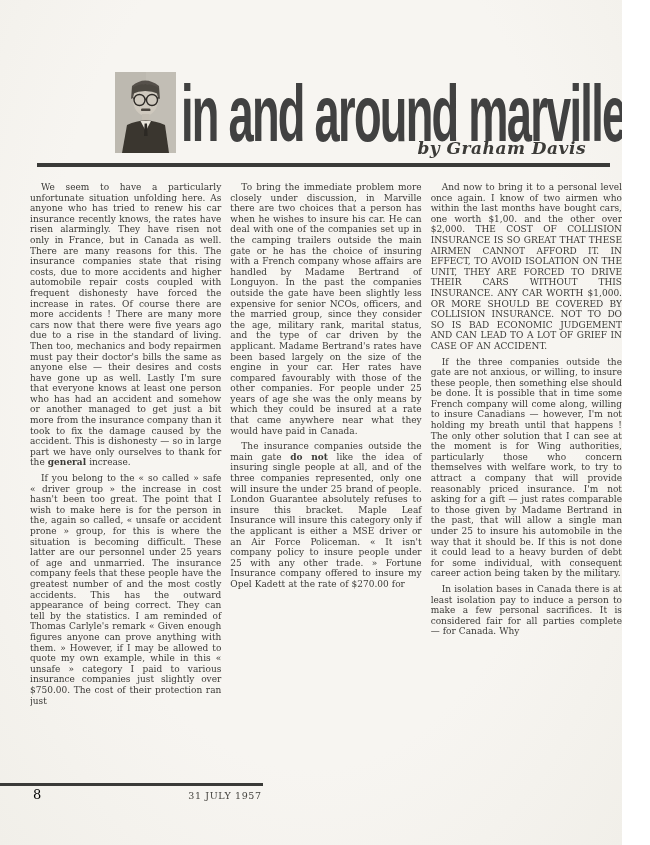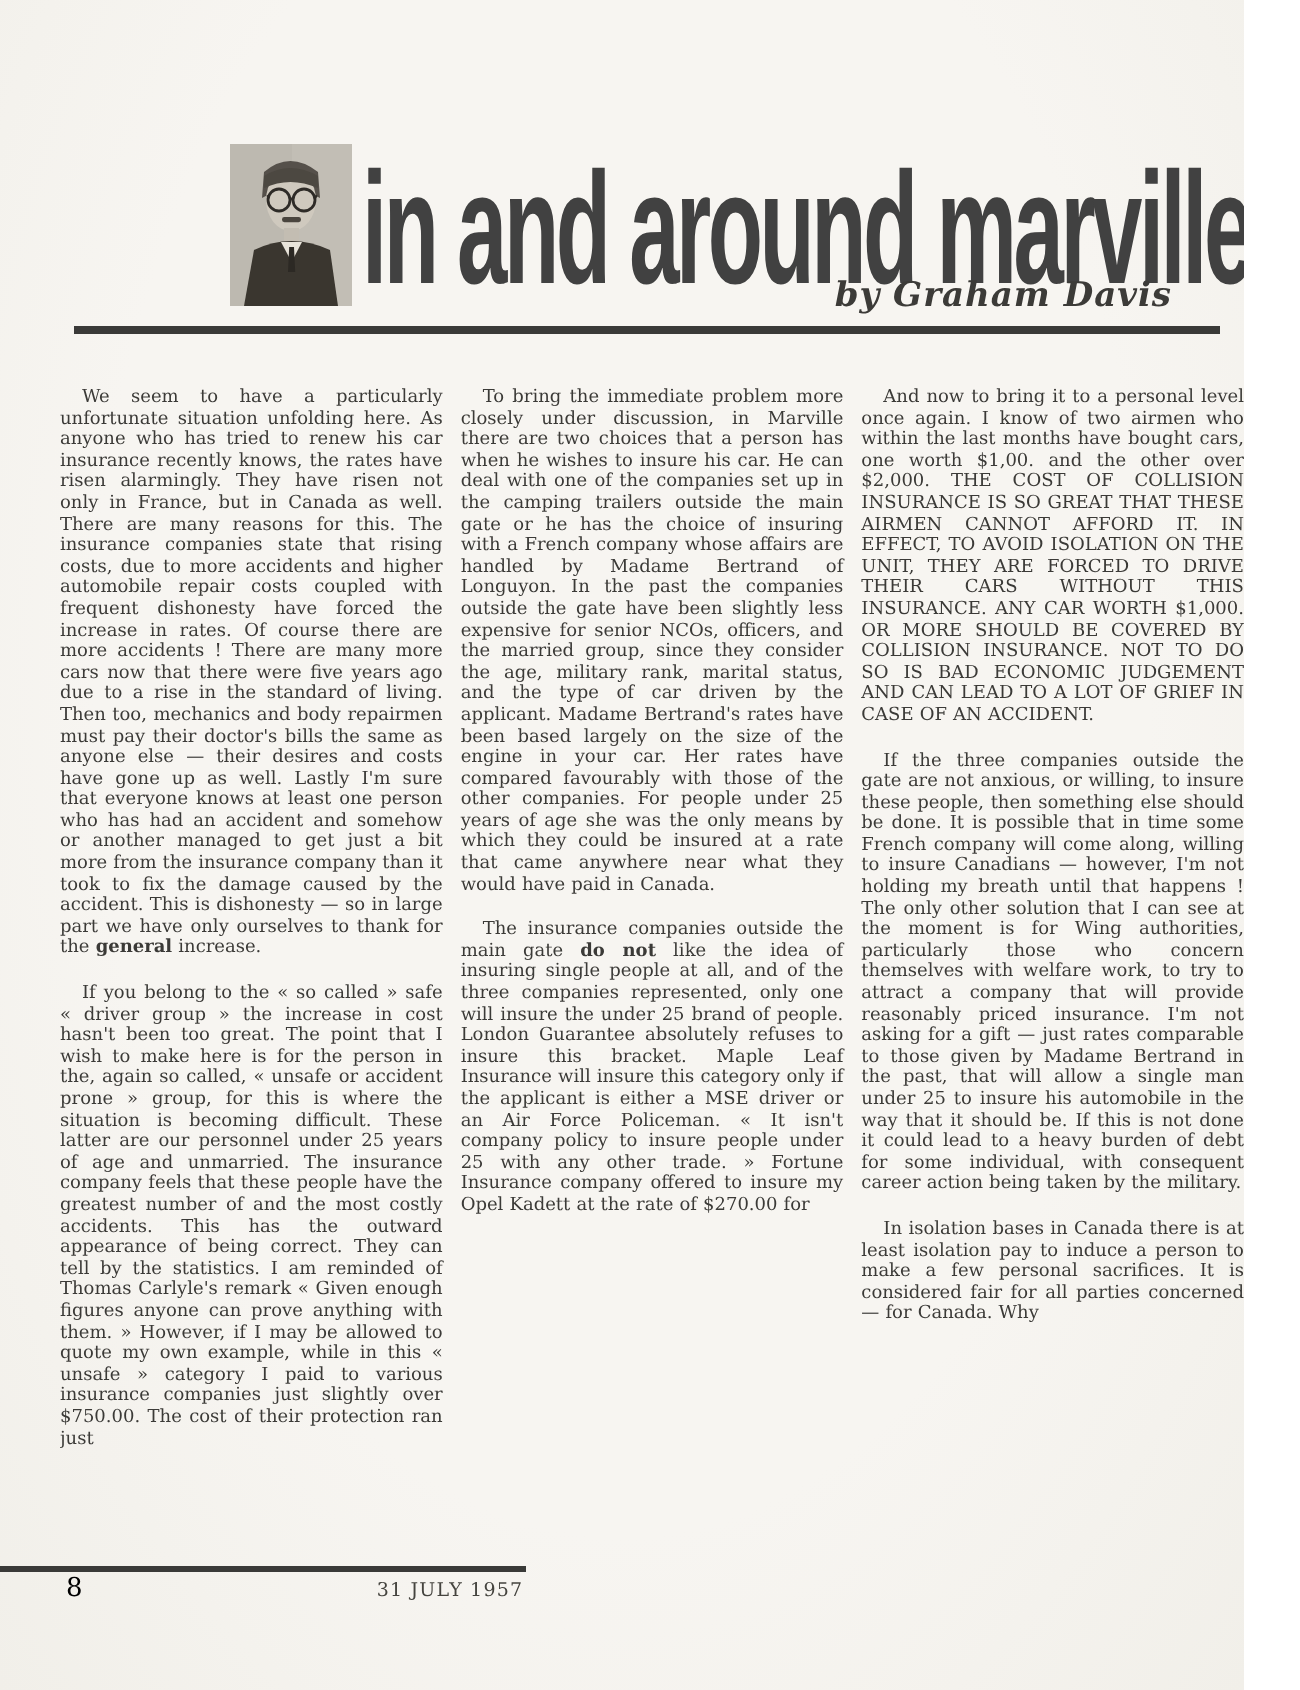--- a/index.html
+++ b/index.html
@@ -53,21 +53,21 @@
     position: absolute; left: 30px; top: 182px;
     width: 592px; height: 596px;
     display: flex; gap: 9px;
     overflow: hidden;
   }
   .col {
     flex: 1 1 0;
     min-width: 0;
   }
   .para {
-    margin: 12px 0 5px 0;
+    margin: 0 0 5px 0;
     font-size: 9px;
     line-height: 10.6px;
     text-align: justify;
     text-indent: 11px;
     color: #3b3a37;
     hyphens: auto;
     word-spacing: 0.2px;
   }
   .para.no-indent { text-indent: 0; }
   .para b { font-weight: bold; }
@@ -126,21 +126,21 @@
         <p class="para"><span>We seem to have a particularly unfortunate situation unfolding here. As anyone who has tried to renew his car insurance recently knows, the rates have risen alarmingly. They have risen not only in France, but in Canada as well. There are many reasons for this. The insurance companies state that rising costs, due to more accidents and higher automobile repair costs coupled with frequent dishonesty have forced the increase in rates. Of course there are more accidents ! There are many more cars now that there were five years ago due to a rise in the standard of living. Then too, mechanics and body repairmen must pay their doctor's bills the same as anyone else — their desires and costs have gone up as well. Lastly I'm sure that everyone knows at least one person who has had an accident and somehow or another managed to get just a bit more from the insurance company than it took to fix the damage caused by the accident. This is dishonesty — so in large part we have only ourselves to thank for the </span><b>general</b><span> increase.</span></p>
         <p class="para"><span>If you belong to the « so called » safe « driver group » the increase in cost hasn't been too great. The point that I wish to make here is for the person in the, again so called, « unsafe or accident prone » group, for this is where the situation is becoming difficult. These latter are our personnel under 25 years of age and unmarried. The insurance company feels that these people have the greatest number of and the most costly accidents. This has the outward appearance of being correct. They can tell by the statistics. I am reminded of Thomas Carlyle's remark « Given enough figures anyone can prove anything with them. » However, if I may be allowed to quote my own example, while in this « unsafe » category I paid to various insurance companies just slightly over $750.00. The cost of their protection ran just</span></p>
       </div>
     <div class="col">
         <p class="para"><span>To bring the immediate problem more closely under discussion, in Marville there are two choices that a person has when he wishes to insure his car. He can deal with one of the companies set up in the camping trailers outside the main gate or he has the choice of insuring with a French company whose affairs are handled by Madame Bertrand of Longuyon. In the past the companies outside the gate have been slightly less expensive for senior NCOs, officers, and the married group, since they consider the age, military rank, marital status, and the type of car driven by the applicant. Madame Bertrand's rates have been based largely on the size of the engine in your car. Her rates have compared favourably with those of the other companies. For people under 25 years of age she was the only means by which they could be insured at a rate that came anywhere near what they would have paid in Canada.</span></p>
         <p class="para"><span>The insurance companies outside the main gate </span><b>do not</b><span> like the idea of insuring single people at all, and of the three companies represented, only one will insure the under 25 brand of people. London Guarantee absolutely refuses to insure this bracket. Maple Leaf Insurance will insure this category only if the applicant is either a MSE driver or an Air Force Policeman. « It isn't company policy to insure people under 25 with any other trade. » Fortune Insurance company offered to insure my Opel Kadett at the rate of $270.00 for</span></p>
       </div>
     <div class="col">
         <p class="para"><span>And now to bring it to a personal level once again. I know of two airmen who within the last months have bought cars, one worth $1,00. and the other over $2,000. THE COST OF COLLISION INSURANCE IS SO GREAT THAT THESE AIRMEN CANNOT AFFORD IT. IN EFFECT, TO AVOID ISOLATION ON THE UNIT, THEY ARE FORCED TO DRIVE THEIR CARS WITHOUT THIS INSURANCE. ANY CAR WORTH $1,000. OR MORE SHOULD BE COVERED BY COLLISION INSURANCE. NOT TO DO SO IS BAD ECONOMIC JUDGEMENT AND CAN LEAD TO A LOT OF GRIEF IN CASE OF AN ACCIDENT.</span></p>
         <p class="para"><span>If the three companies outside the gate are not anxious, or willing, to insure these people, then something else should be done. It is possible that in time some French company will come along, willing to insure Canadians — however, I'm not holding my breath until that happens ! The only other solution that I can see at the moment is for Wing authorities, particularly those who concern themselves with welfare work, to try to attract a company that will provide reasonably priced insurance. I'm not asking for a gift — just rates comparable to those given by Madame Bertrand in the past, that will allow a single man under 25 to insure his automobile in the way that it should be. If this is not done it could lead to a heavy burden of debt for some individual, with consequent career action being taken by the military.</span></p>
-        <p class="para"><span>In isolation bases in Canada there is at least isolation pay to induce a person to make a few personal sacrifices. It is considered fair for all parties concerned — for Canada. Why</span></p>
+        <p class="para"><span>In isolation bases in Canada there is at least isolation pay to induce a person to make a few personal sacrifices. It is considered fair for all parties complete — for Canada. Why</span></p>
       </div>
   </div>
 
   <div class="footer-rule"></div>
   <div class="page-number">8</div>
   <div class="issue-date">31 JULY 1957</div>
 
 </div>
 
 </body></html>

